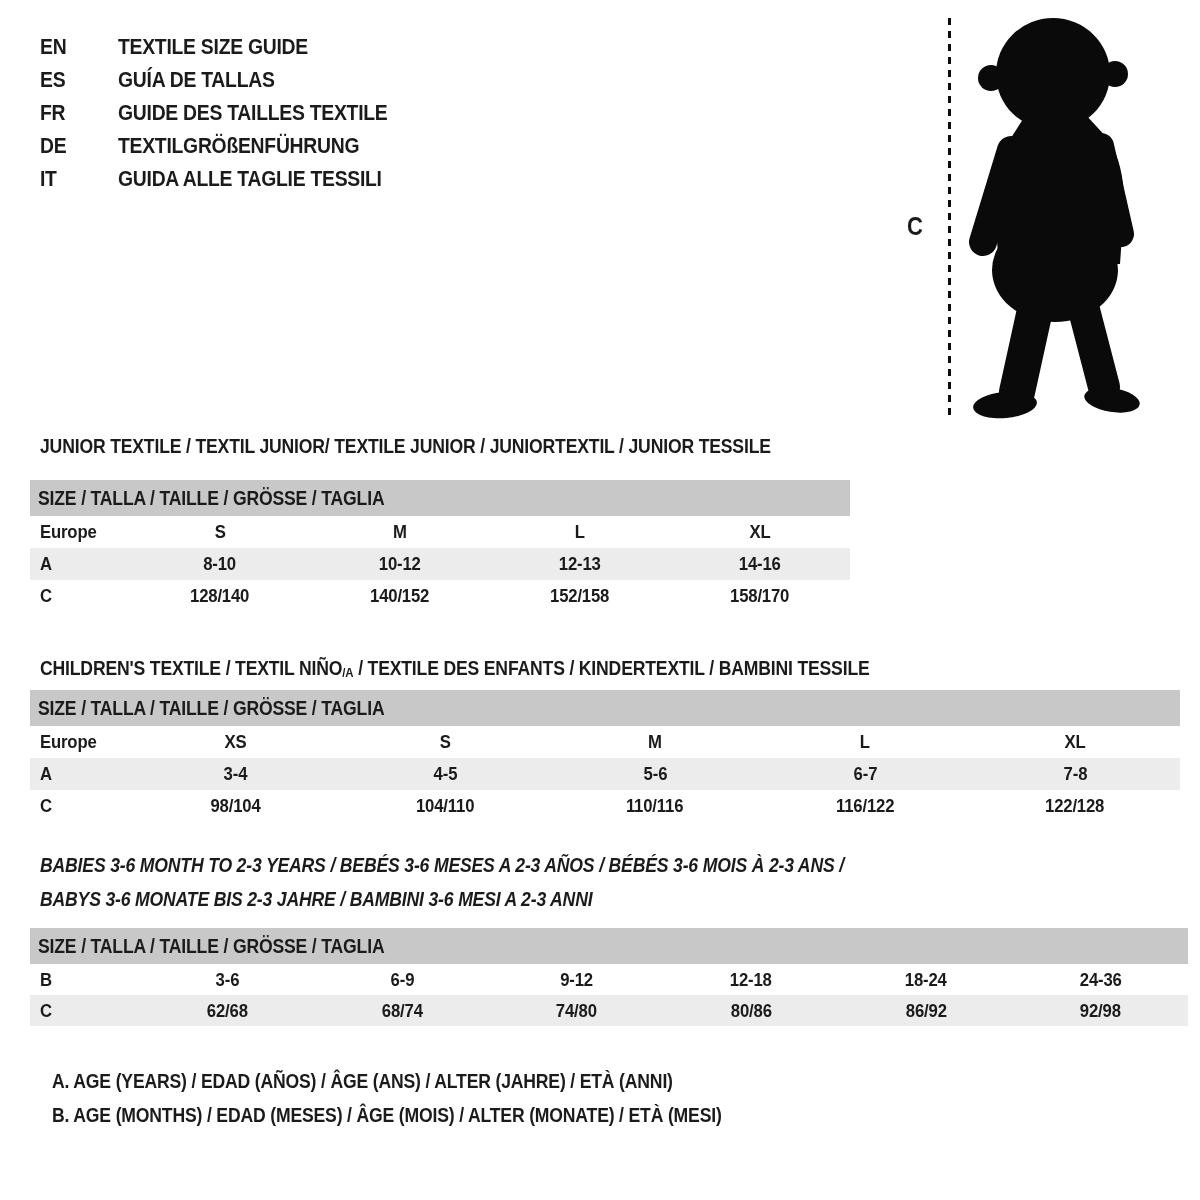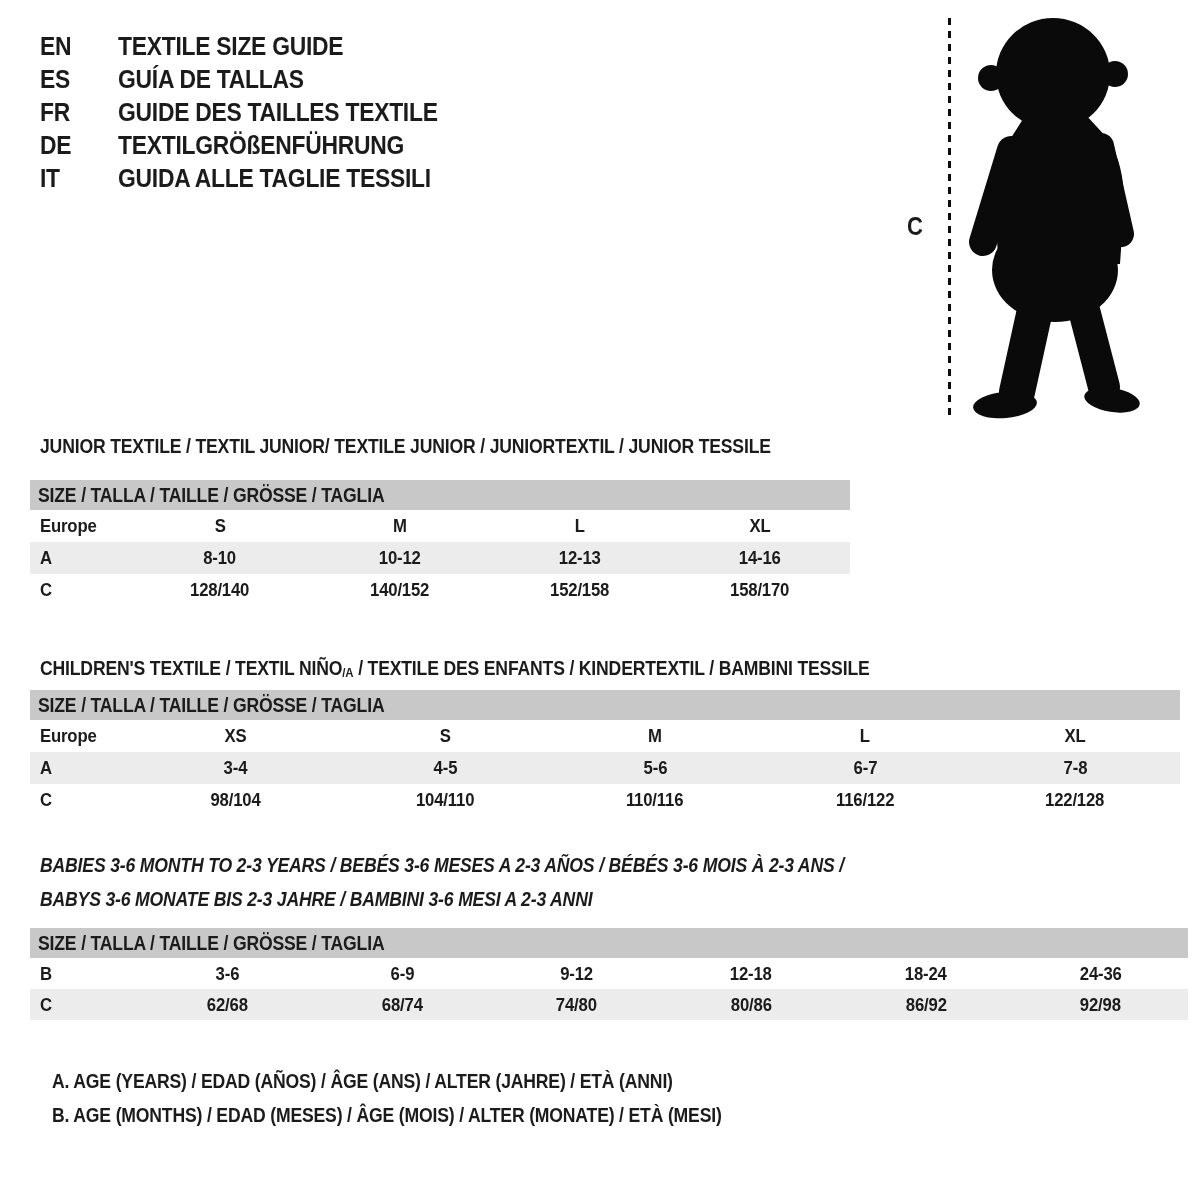--- a/index.html
+++ b/index.html
@@ -10,41 +10,41 @@
     color:#1b1b1b;
     font-weight:bold;
   }
   body { position:relative; overflow:hidden; }
 
   
   .condx { display:inline-block; transform:scaleX(0.88); transform-origin:0 50%; white-space:nowrap; }
   .condc { display:inline-block; transform:scaleX(0.88); transform-origin:50% 50%; white-space:nowrap; }
 
   
-  .lang { position:absolute; left:40px; top:30px; font-size:26px; letter-spacing:-0.3px; }
+  .lang { position:absolute; left:40px; top:30px; font-size:22px; letter-spacing:-0.3px; }
   .lang-row { display:flex; height:33px; align-items:center; }
   .lang-code { width:78px; flex:0 0 78px; }
 
   
   .dash-line {
     position:absolute; left:948px; top:18px; width:3px; height:398px;
     background:repeating-linear-gradient(to bottom, #0c0c0c 0 7px, transparent 7px 13px);
   }
   .c-label { position:absolute; left:906px; top:212px; font-size:25px; }
   .figure { position:absolute; left:963px; top:12px; width:178px; height:410px; }
 
   
   .sec-title { position:absolute; left:40px; font-size:20px; line-height:24px; letter-spacing:-0.2px; }
   .sec-title.two-line { line-height:34px; }
   .subsm { font-size:13px; vertical-align:-2px; }
 
   
   table { border-collapse:collapse; table-layout:fixed; font-size:19px; position:absolute; left:30px; letter-spacing:-0.2px; }
   th.size-head {
-    background:#c8c8c8; text-align:left; height:30px;
+    background:#c8c8c8; text-align:left; height:36px;
     padding-left:8px; font-size:20px; font-weight:bold; vertical-align:middle;
   }
   td { height:32px; text-align:center; vertical-align:middle; }
   td.lbl { text-align:left; padding-left:10px; }
   tr.alt { background:#ececec; }
   #table-1 { top:480px; width:820px; }
   #table-2 { top:690px; width:1150px; }
   #table-3 { top:928px; width:1158px; }
   #table-3 td { height:31px; }
   #title-1 { top:434px; }

